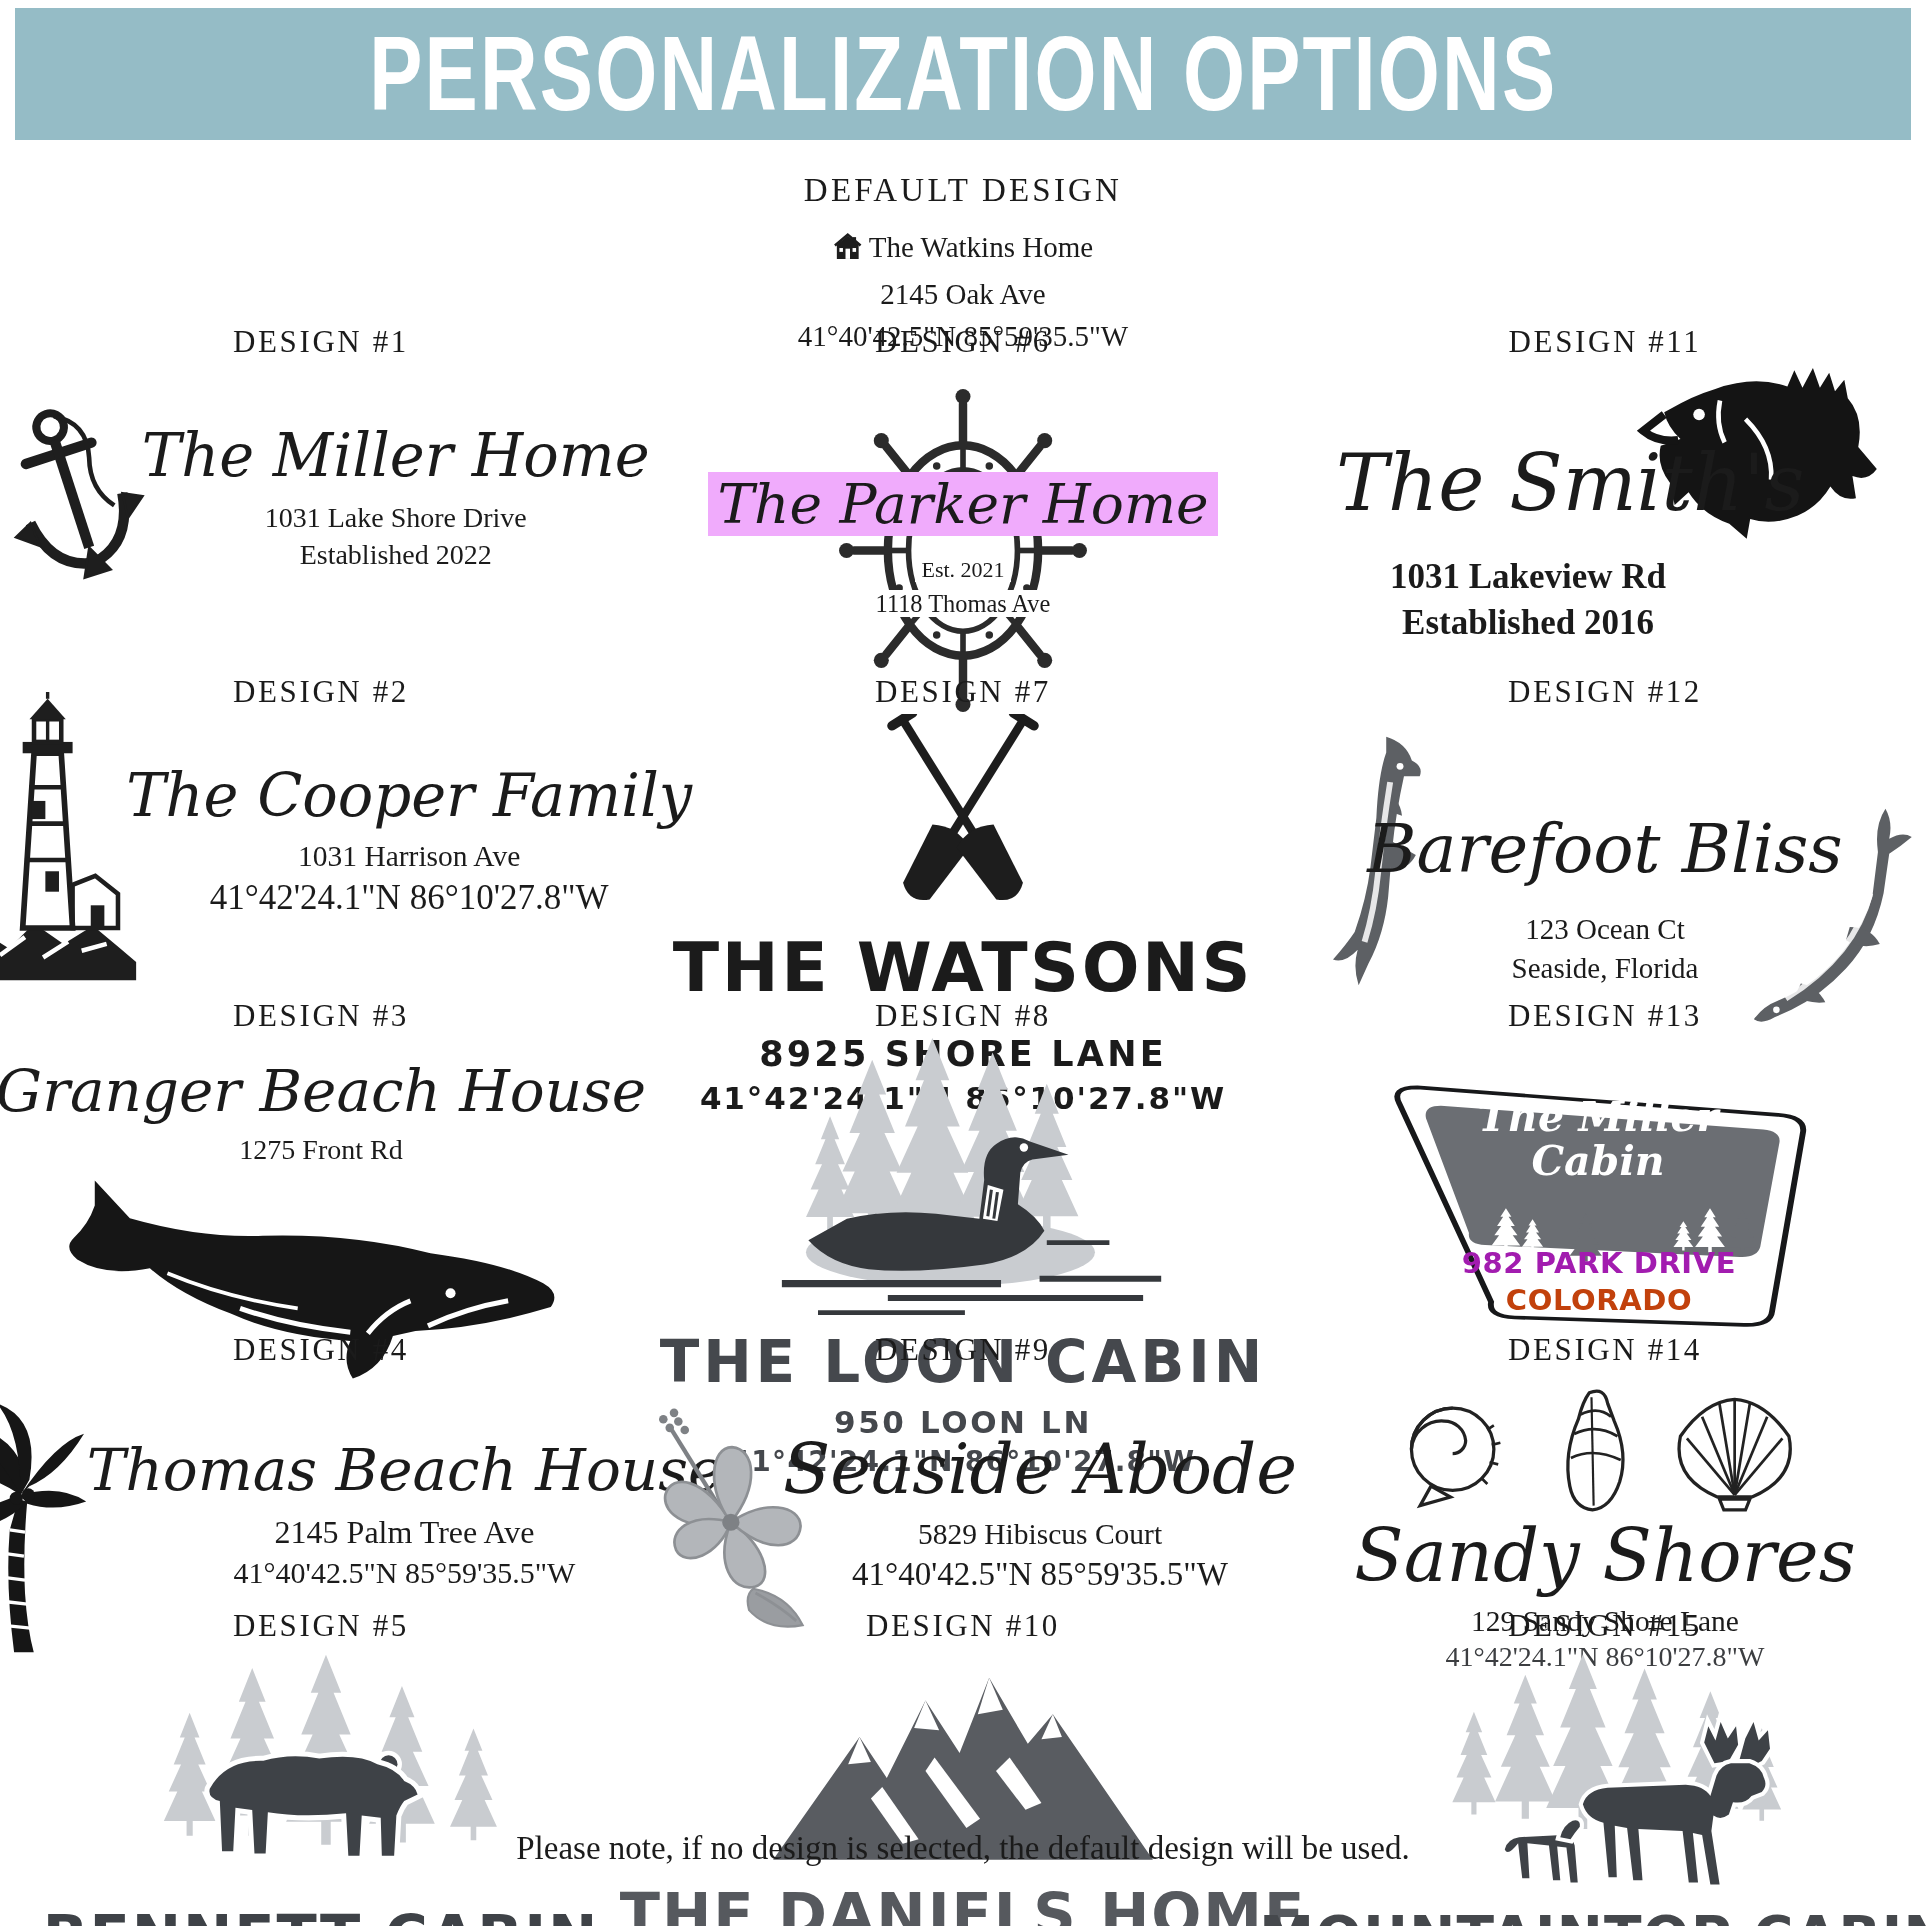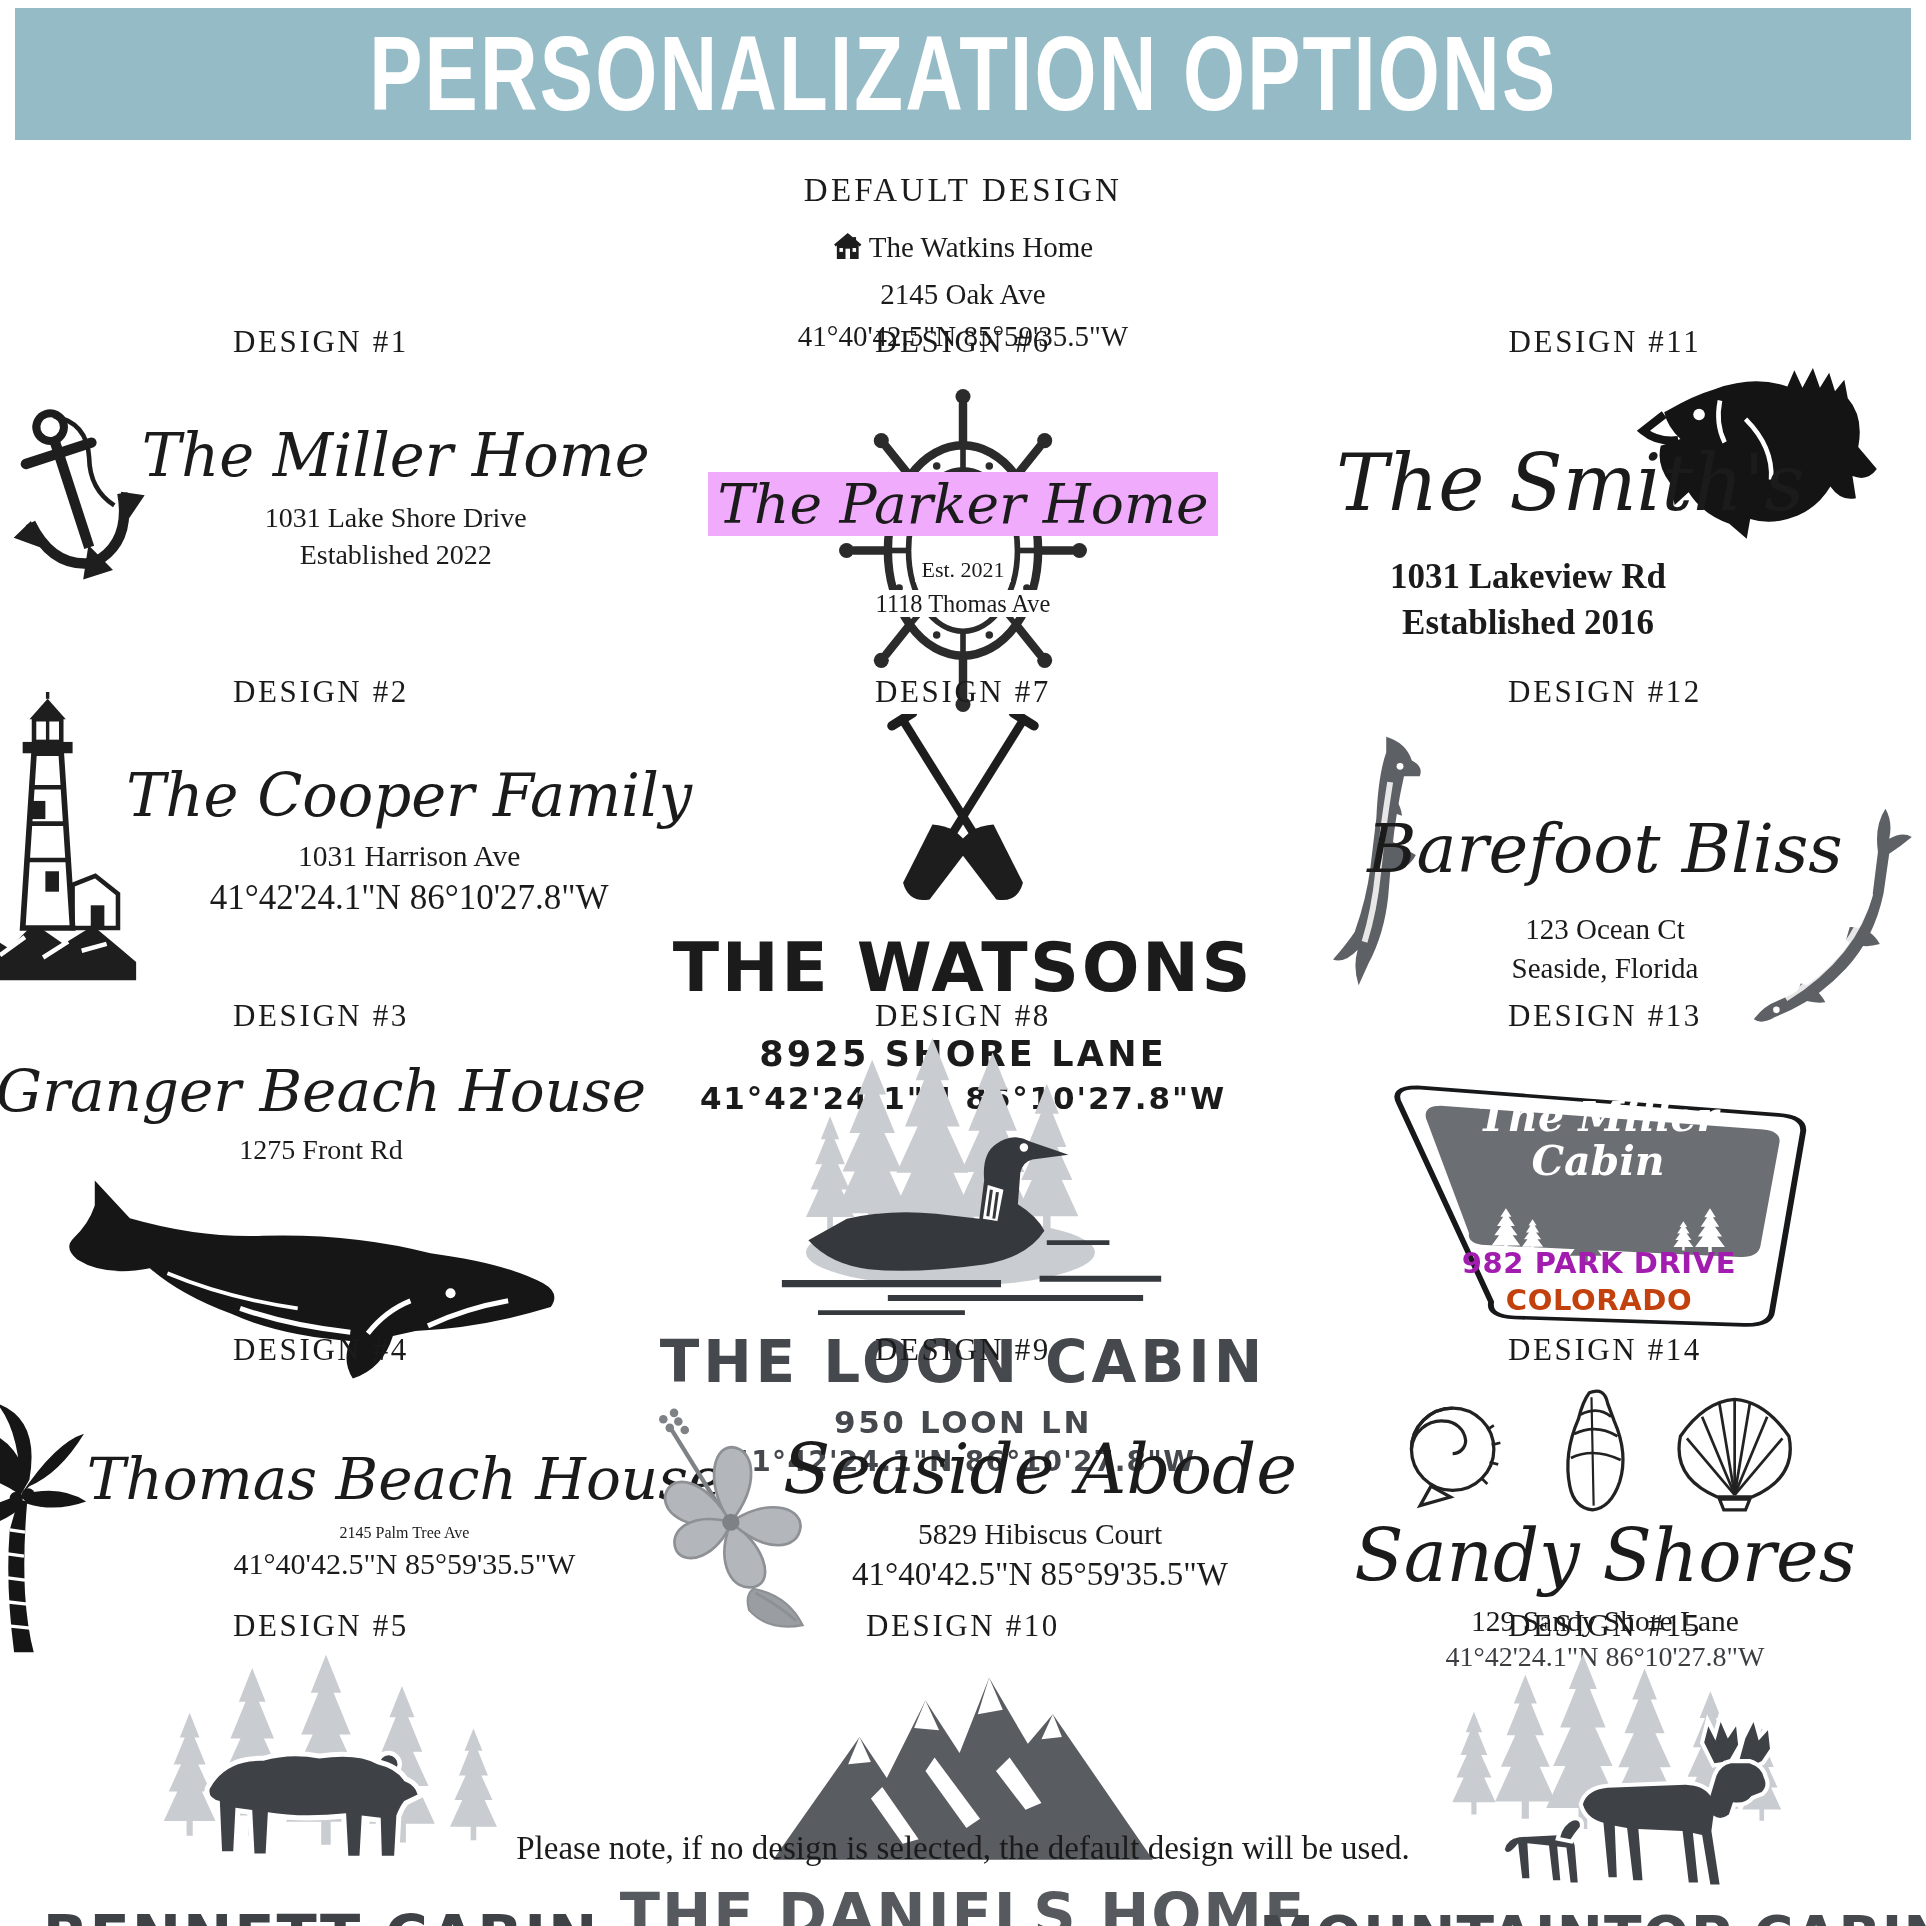--- a/index.html
+++ b/index.html
@@ -359,21 +359,21 @@
         <g stroke="#ffffff" stroke-width="3">
           <line x1="82" y1="150" x2="96" y2="152"></line>
             <line x1="80" y1="172" x2="95" y2="174"></line>
           <line x1="80" y1="194" x2="96" y2="196"></line>
             <line x1="81" y1="216" x2="98" y2="218"></line>
           <line x1="83" y1="238" x2="101" y2="240"></line>
         </g>
       </svg>
       <div class="art-col" style="margin-left:-19px;">
         <div class="script" style="font-size:58px;">Thomas Beach House</div>
-        <div class="serifline" style="font-size:16px;margin-top:10.3px;">2145 Palm Tree Ave</div>
+        <div class="serifline" style="font-size:32px;margin-top:10.3px;">2145 Palm Tree Ave</div>
         <div class="serifline" style="font-size:30px;margin-top:5.1px;">41°40'42.5"N 85°59'35.5"W</div>
       </div>
     </div>
   </div>
 
   <div class="cell">
     <div class="design-label">DESIGN #9</div>
     <div class="art-row" style="margin-top:7.7px;">
       <svg width="193" height="263" viewBox="0 0 180 240">
         <line x1="92" y1="128" x2="40" y2="44" stroke="#7e8185" stroke-width="4"></line>

